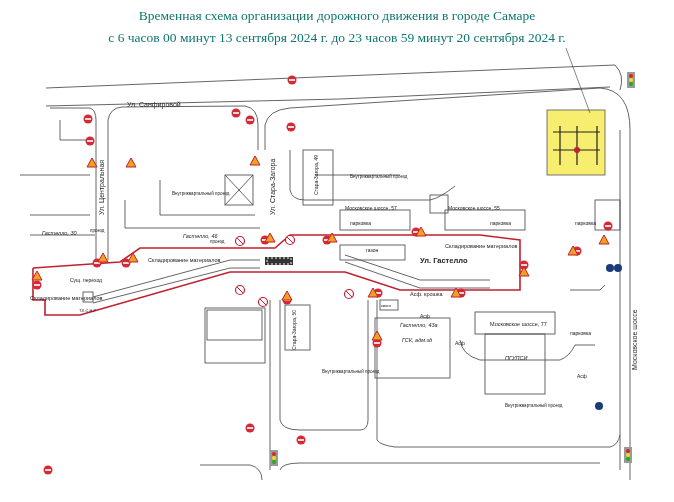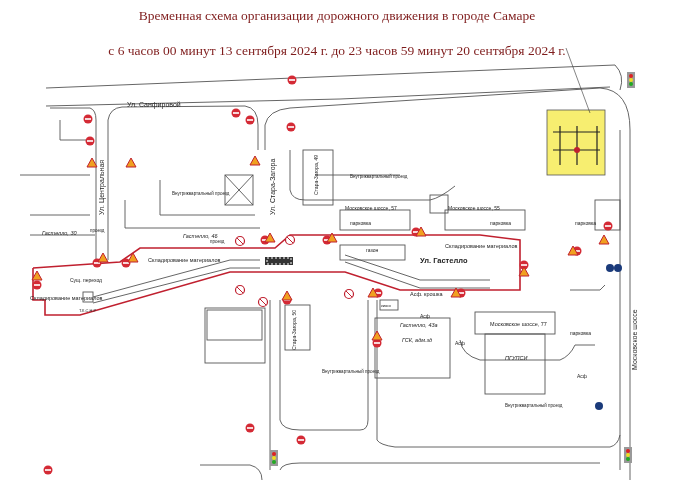--- a/index.html
+++ b/index.html
@@ -1,19 +1,19 @@
 <!DOCTYPE html>
 <html><head>
 <meta charset="utf-8">
 <style>
   html, body { margin:0; padding:0; background:#ffffff; }
   body { width:674px; height:502px; position:relative; overflow:hidden; font-family:"Liberation Serif", serif; }
-  .title { position:absolute; left:0; width:674px; text-align:center; color:#7f1d1d; font-size:13.5px; line-height:17px; }
+  .title { position:absolute; left:0; width:674px; text-align:center; color:#0f766e; font-size:13.5px; line-height:17px; }
   #t1 { top:7px; }
-  #t2 { top:42px; }
+  #t2 { top:29px; }
   svg#map { position:absolute; left:0; top:0; }
   .lbl { font-family:"Liberation Sans", sans-serif; fill:#222; }
   .road { fill:none; stroke:#555; stroke-width:0.9; }
   .bld { fill:none; stroke:#555; stroke-width:0.9; }
   .zone { fill:none; stroke:#c0202f; stroke-width:1.6; }
 </style>
 </head>
 <body>
 
 <div class="title" id="t1">Временная схема организации дорожного движения в городе Самаре</div>

